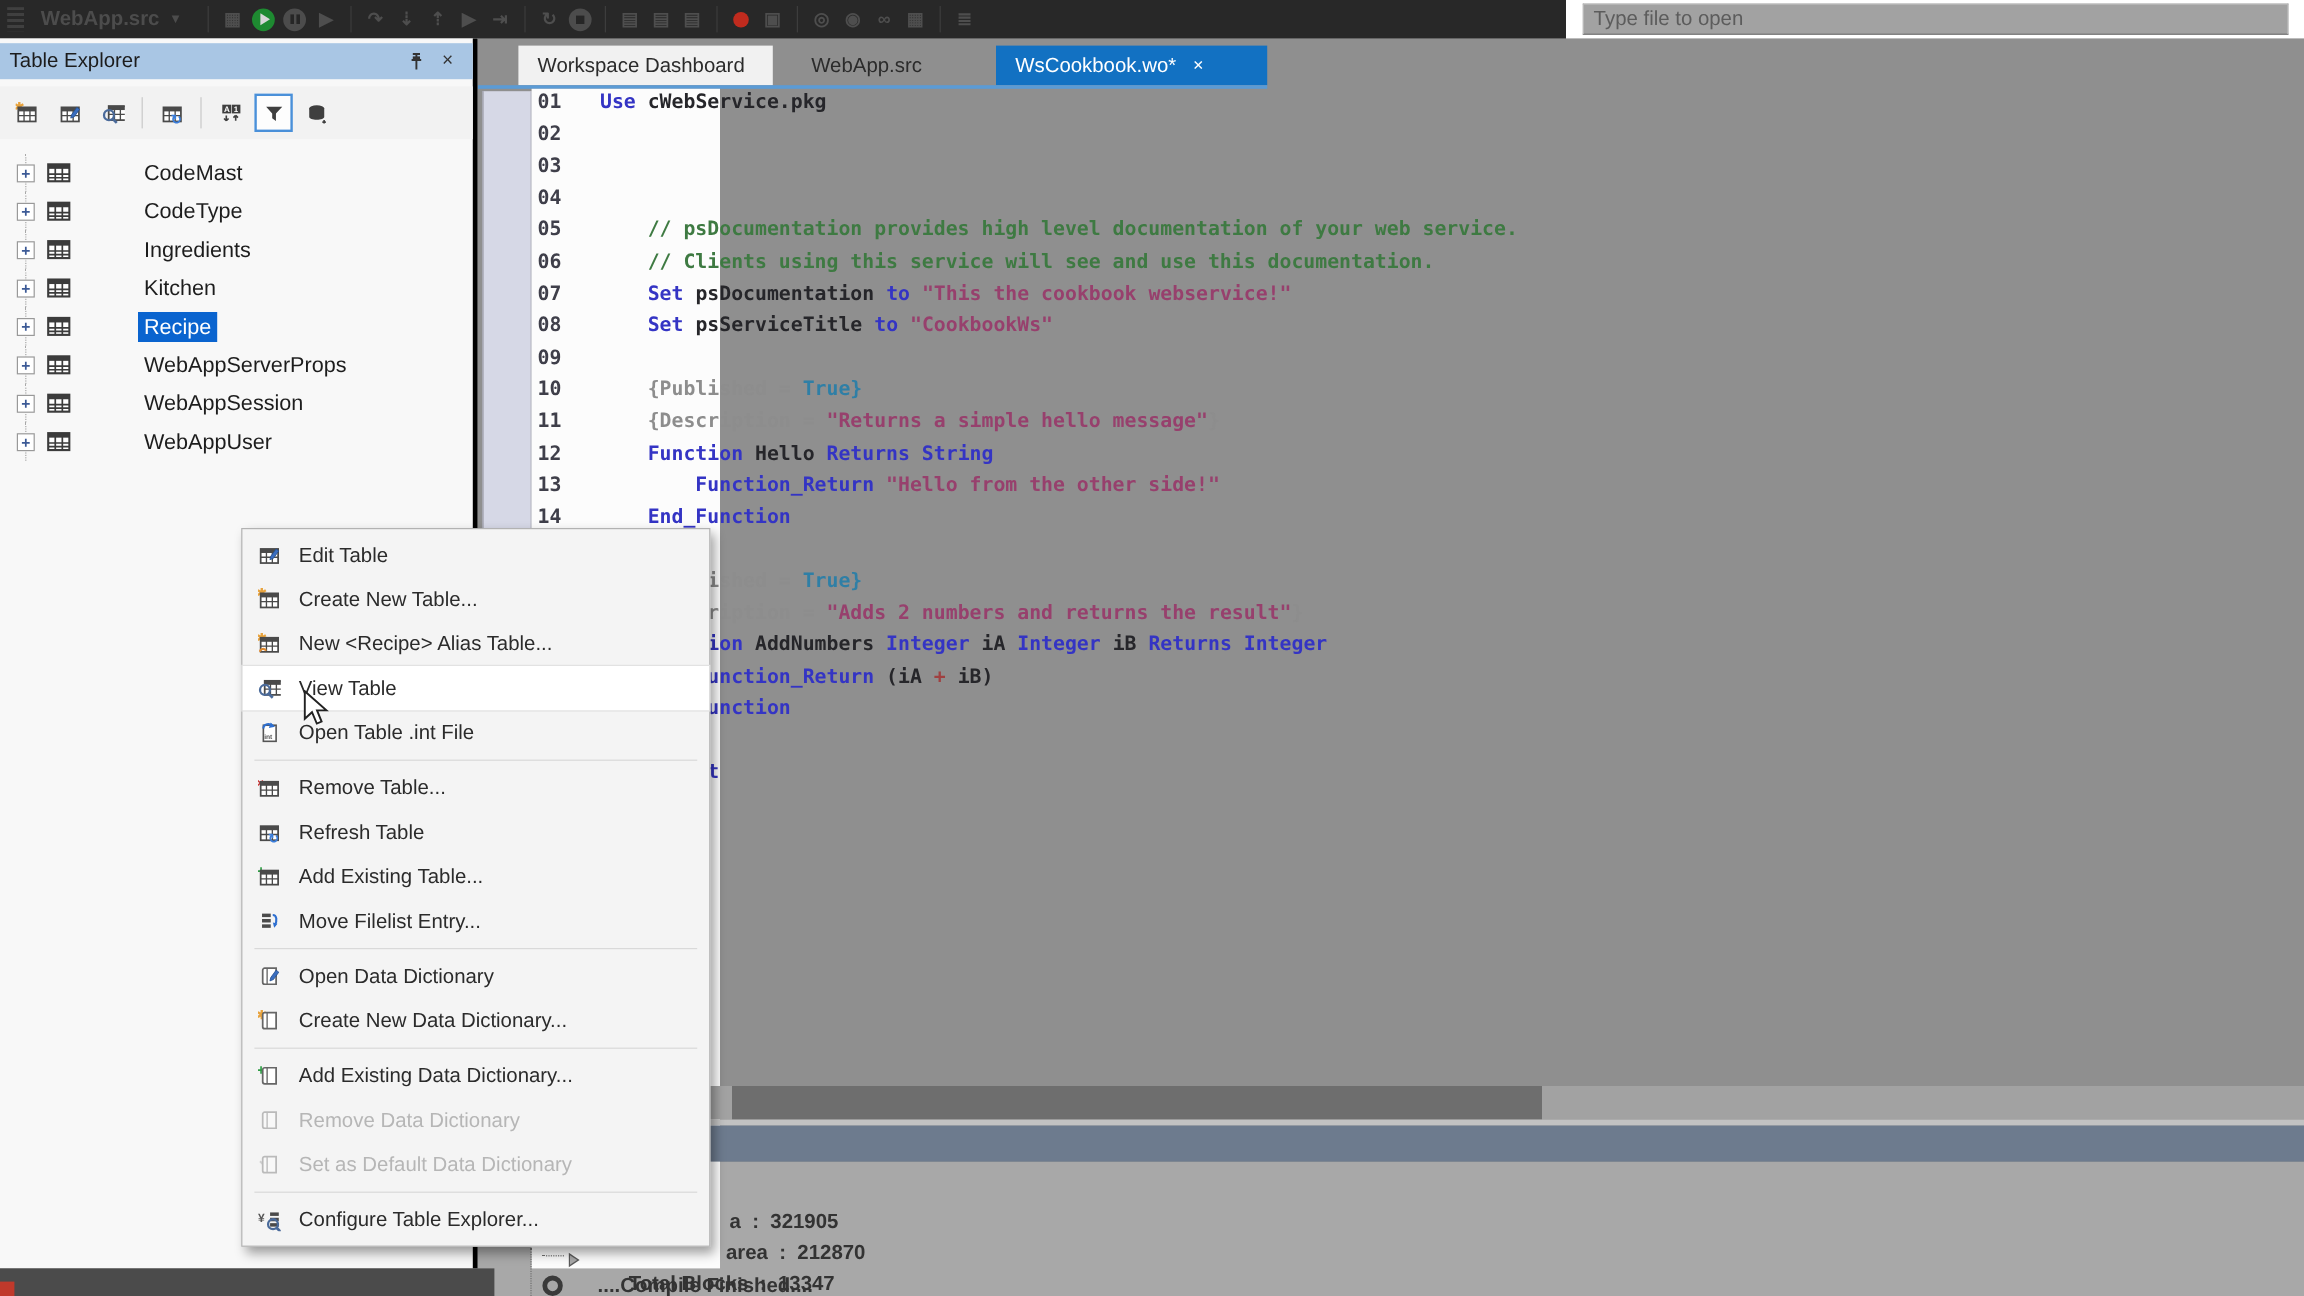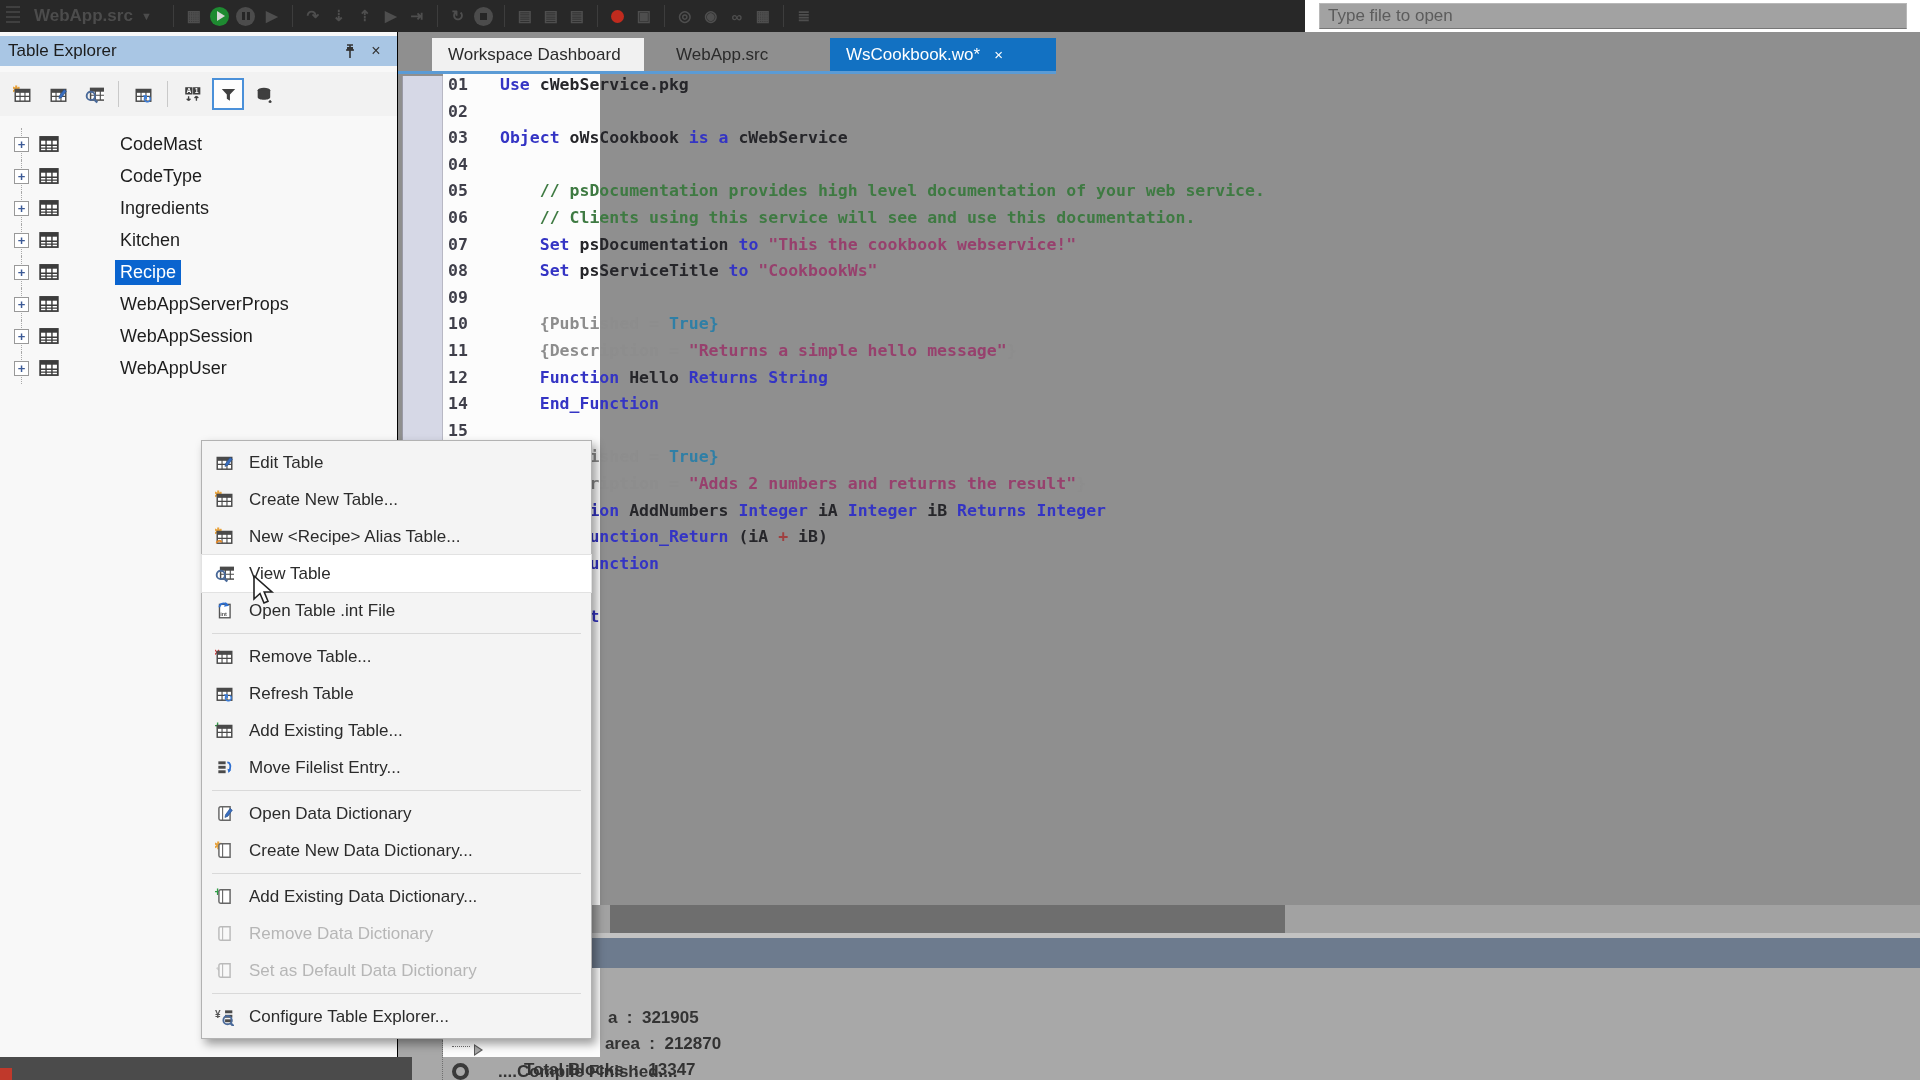--- a/index.html
+++ b/index.html
@@ -31,21 +31,21 @@
   .bars{display:flex;gap:2px;}
   .bars i{width:3px;height:8px;background:#262626;}
   .sq{width:7px;height:7px;background:#262626;}
   .reddot{width:13px;height:13px;border-radius:50%;background:#c02b1e;}
   .fileopen{margin-left:14px;width:588px;height:26px;background:#a2a2a2;border:1px solid #b8b8b8;
     border-bottom-color:#777;display:flex;align-items:center;padding-left:8px;
     color:#5c5c5c;font-size:17px;}
 
   
   .panel{position:absolute;left:0;top:32px;width:398px;height:1025px;background:#f8f8f8;
-    border-right:1px solid #000000;}
+    border-right:4px solid #000000;}
   .ptitle{position:absolute;left:0;top:4px;width:100%;height:30px;background:var(--titlebar);
     display:flex;align-items:center;padding:0 8px;font-size:17px;color:#1c1c1c;}
   .ptitle .sp{flex:1;}
   .pin,.pclose{width:26px;height:24px;display:flex;align-items:center;justify-content:center;
     color:#333;font-size:16px;}
   .ptool{position:absolute;left:0;top:40px;width:100%;height:44px;background:#f2f2f2;
     display:flex;align-items:center;padding-left:6px;gap:4px;}
   .pti{width:32px;height:32px;display:flex;align-items:center;justify-content:center;}
   .pti.active{border:2px solid #4a90d9;background:#fdfdfd;}
   .ptsep{width:1px;height:26px;background:#c9c9c9;margin:0 4px;}
@@ -183,30 +183,31 @@
       <span>WsCookbook.wo*</span>
       <span class="x">×</span>
     </div>
   </div>
   <div class="tabline"></div>
 
   <div class="band"></div>
   <div class="code" id="code">
       <div class="cline"><span class="ln">01</span><span class="src"><span class="kw">Use </span><span class="pl">cWebService.pkg</span></span></div>
       <div class="cline"><span class="ln">02</span><span class="src"></span></div>
-      <div class="cline"><span class="ln">03</span><span class="src"><span class="kw">Object </span><span class="pl">oWsCookbook </span><span class="kw">is a </span><span class="pl">cWebService</span></span></div>
+      <div class="cline"><span class="ln">03</span></div>
       <div class="cline"><span class="ln">04</span><span class="src"></span></div>
       <div class="cline"><span class="ln">05</span><span class="src"><span class="cm">    // psDocumentation provides high level documentation of your web service.</span></span></div>
       <div class="cline"><span class="ln">06</span><span class="src"><span class="cm">    // Clients using this service will see and use this documentation.</span></span></div>
       <div class="cline"><span class="ln">07</span><span class="src"><span class="pl">    </span><span class="kw">Set </span><span class="pl">psDocumentation </span><span class="kw">to </span><span class="st">"This the cookbook webservice!"</span></span></div>
       <div class="cline"><span class="ln">08</span><span class="src"><span class="pl">    </span><span class="kw">Set </span><span class="pl">psServiceTitle </span><span class="kw">to </span><span class="st">"CookbookWs"</span></span></div>
       <div class="cline"><span class="ln">09</span><span class="src"></span></div>
       <div class="cline"><span class="ln">10</span><span class="src"><span class="at">    {Published = </span><span class="tl">True}</span></span></div>
       <div class="cline"><span class="ln">11</span><span class="src"><span class="at">    {Description = </span><span class="st">"Returns a simple hello message"</span><span class="at">}</span></span></div>
       <div class="cline"><span class="ln">12</span><span class="src"><span class="kw">    Function </span><span class="pl">Hello </span><span class="kw">Returns String</span></span></div>
+      <div class="cline"><span class="ln">13</span><span class="src"><span class="kw">        Function_Return </span><span class="st">"Hello from the other side!"</span></span></div>
       <div class="cline"><span class="ln">14</span><span class="src"><span class="kw">    End_Function</span></span></div>
       <div class="cline"><span class="ln">15</span><span class="src"></span></div>
       <div class="cline"><span class="ln">16</span><span class="src"><span class="at">    {Published = </span><span class="tl">True}</span></span></div>
       <div class="cline"><span class="ln">17</span><span class="src"><span class="at">    {Description = </span><span class="st">"Adds 2 numbers and returns the result"</span><span class="at">}</span></span></div>
       <div class="cline"><span class="ln">18</span><span class="src"><span class="kw">    Function </span><span class="pl">AddNumbers </span><span class="kw">Integer </span><span class="pl">iA </span><span class="kw">Integer </span><span class="pl">iB </span><span class="kw">Returns Integer</span></span></div>
       <div class="cline"><span class="ln">19</span><span class="src"><span class="kw">        Function_Return </span><span class="pl">(iA </span><span class="op">+ </span><span class="pl">iB)</span></span></div>
       <div class="cline"><span class="ln">20</span><span class="src"><span class="kw">    End_Function</span></span></div>
       <div class="cline"><span class="ln">21</span><span class="src"></span></div>
       <div class="cline"><span class="ln">22</span><span class="src"><span class="kw">End_Object</span></span></div>
     </div>

